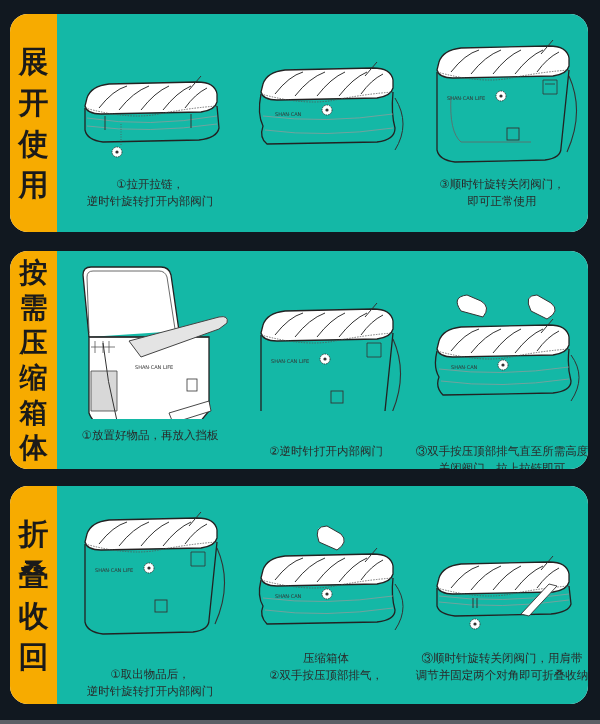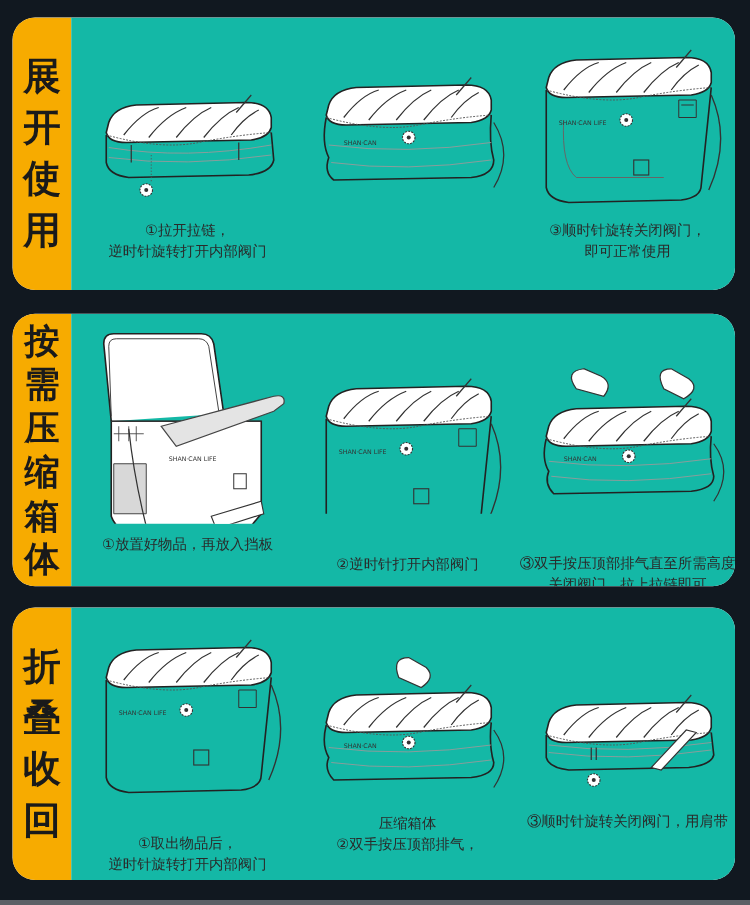--- a/index.html
+++ b/index.html
@@ -231,18 +231,19 @@
           <use href="#lid"></use>
           <path d="M16 40 L16 58 Q18 66 34 68 L130 66 Q148 64 150 56 L148 38" fill="none" stroke="#222" stroke-width="1.3"></path>
           <path d="M18 48 Q80 56 148 46 M18 54 Q80 62 148 52" fill="none" stroke="#999" stroke-width="0.7"></path>
           <path d="M100 66 L128 36 L136 38 L108 68 Z" fill="#fff" stroke="#333" stroke-width="0.9"></path>
           <path d="M52 50 L52 60 M56 50 L56 60" stroke="#333" stroke-width="1"></path>
           <use href="#gear" x="54" y="76"></use>
         </g>
       </svg>
       <div class="cap" style="top:164px;font-family:Liberation Mono, monospace;">
         <span>③顺时针旋转关闭阀门，用肩带</span>
+        <span>调节并固定两个对角即可折叠收纳</span>
       </div>
     </div>
   </div>
 </div>
 
 <div class="bottom-strip"></div>
 
 </body></html>

